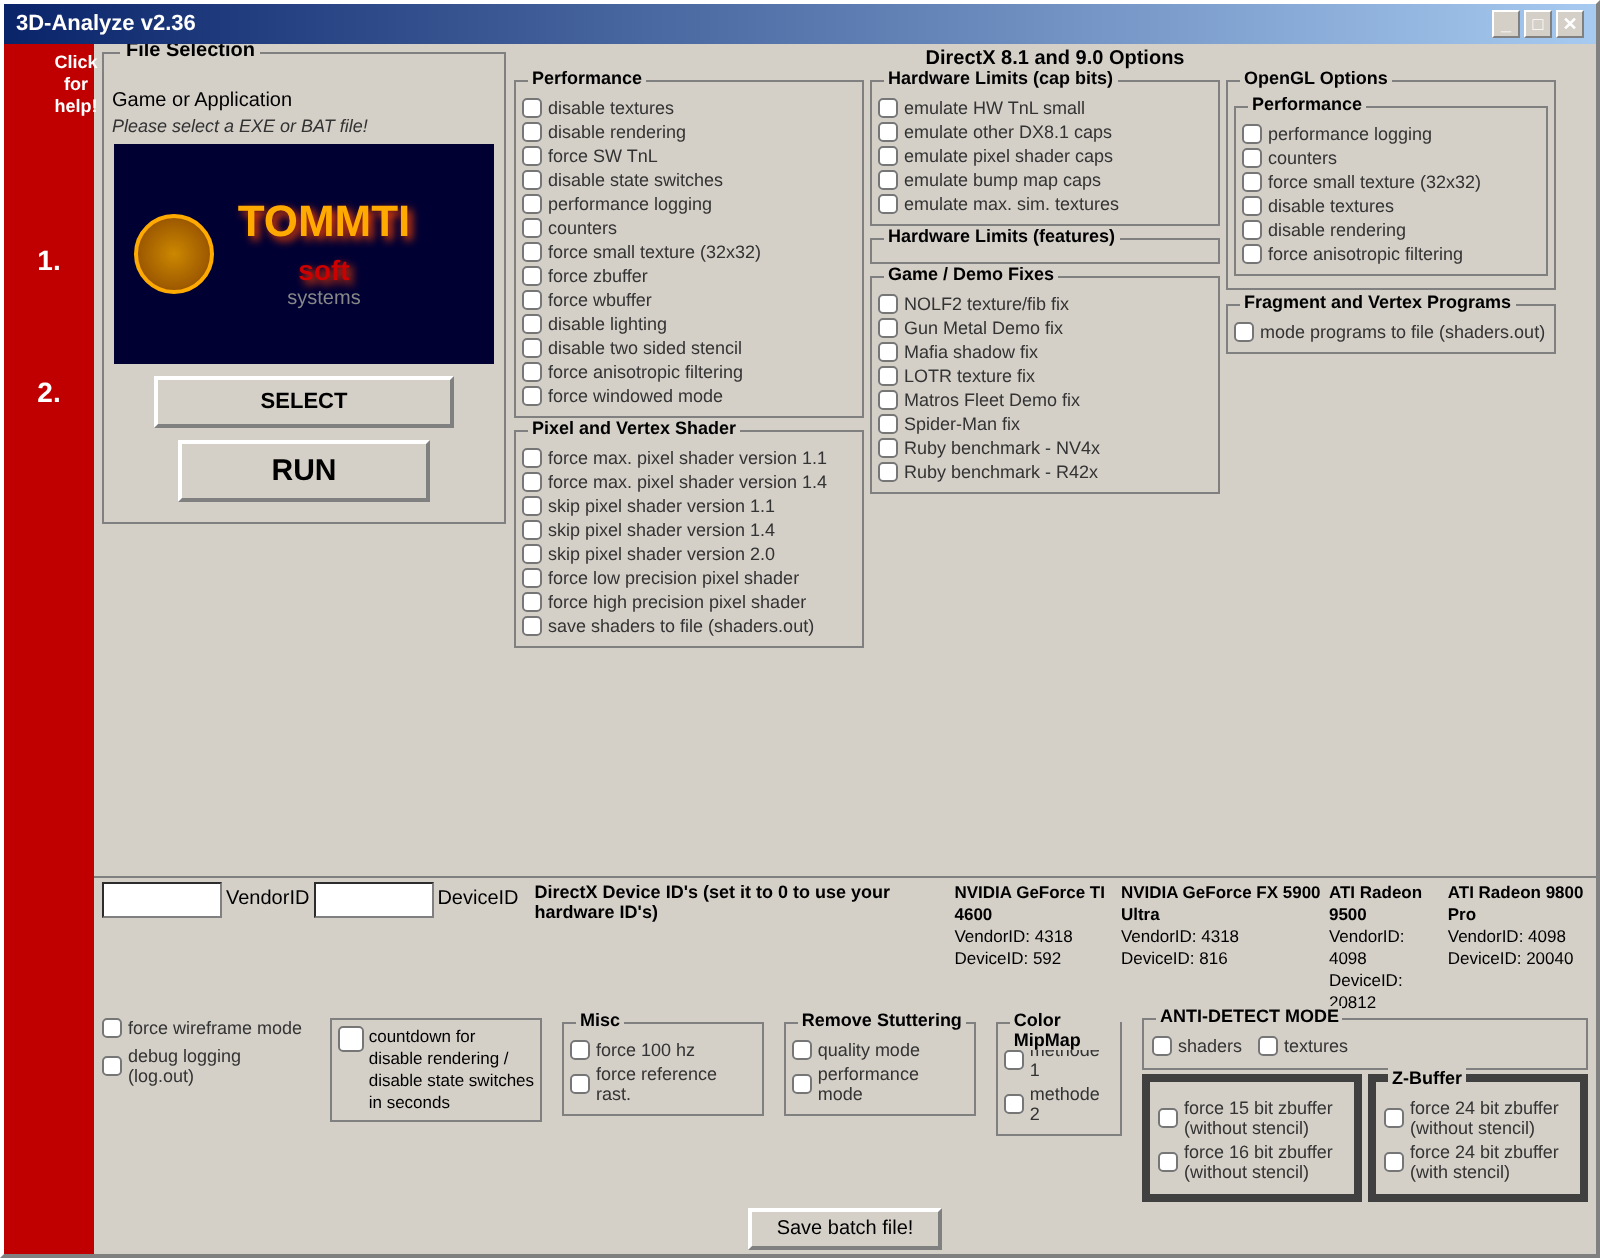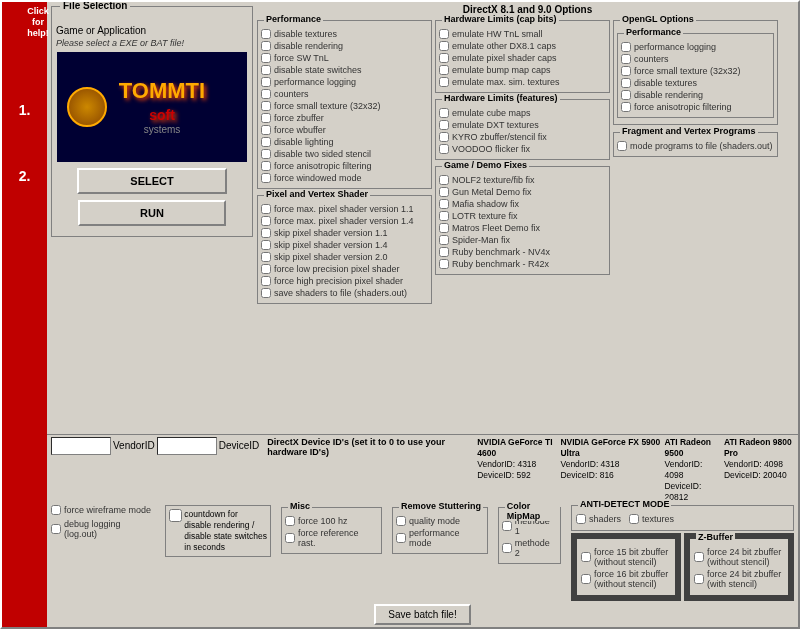--- a/index.html
+++ b/index.html
@@ -174,30 +174,30 @@
       border: 2px solid #808080;
       border-top-color: #ffffff;
       border-left-color: #ffffff;
       text-align: center;
       cursor: pointer;
       font-size: 11px;
       font-weight: bold;
     }
     .btn-run {
       display: block;
-      width: 148px;
+      width: 126px;
       margin: 6px auto;
       padding: 5px;
       background: #d4d0c8;
       border: 2px solid #808080;
       border-top-color: #ffffff;
       border-left-color: #ffffff;
       text-align: center;
       cursor: pointer;
-      font-size: 11px;
+      font-size: 15px;
       font-weight: bold;
     }
     .performance-col {
       width: 175px;
       flex-shrink: 0;
     }
     .hardware-col {
       width: 175px;
       flex-shrink: 0;
     }
@@ -278,21 +278,21 @@
     .anti-detect-title {
       position: absolute;
       top: -7px;
       left: 6px;
       background: #d4d0c8;
       padding: 0 2px;
       font-size: 9px;
       font-weight: bold;
     }
     .zbuffer-box {
-      border: 6px solid #404040;
+      border: 4px solid #404040;
       position: relative;
       padding: 8px 4px 4px 4px;
       min-width: 110px;
     }
     .zbuffer-title {
       position: absolute;
       top: -7px;
       left: 6px;
       background: #d4d0c8;
       padding: 0 2px;
@@ -350,20 +350,28 @@
       line-height: 1.3;
       display: flex;
       align-items: flex-start;
       gap: 2px;
     }
   </style>
 </head>
 <body>
 
 <div class="window">
+  <div class="title-bar">
+    <span>3D-Analyze v2.36</span>
+    <div class="title-bar-buttons">
+      <div class="title-btn">_</div>
+      <div class="title-btn">□</div>
+      <div class="title-btn">✕</div>
+    </div>
+  </div>
 
   <div class="main-content">
 
     <div class="click-panel">
       <div class="click-help" style="white-space:pre;">Click
 for
 help!</div>
       <div class="step-labels">
         <span>1.</span>
         <span>2.</span>
@@ -514,38 +522,20 @@
                       <label>emulate bump map caps</label>
                     </div>
                     <div class="checkbox-item">
                       <input type="checkbox" style="">
                       <label>emulate max. sim. textures</label>
                     </div>
                   </div>
               </div>
               <div class="sub-group">
                 <span class="sub-group-title">Hardware Limits (features)</span>
-                <div id="hw-feat-items">
-                    <div class="checkbox-item">
-                      <input type="checkbox" style="">
-                      <label>emulate cube maps</label>
-                    </div>
-                    <div class="checkbox-item">
-                      <input type="checkbox" style="">
-                      <label>emulate DXT textures</label>
-                    </div>
-                    <div class="checkbox-item">
-                      <input type="checkbox" style="">
-                      <label>KYRO zbuffer/stencil fix</label>
-                    </div>
-                    <div class="checkbox-item">
-                      <input type="checkbox" style="">
-                      <label>VOODOO flicker fix</label>
-                    </div>
-                  </div>
               </div>
               <div class="sub-group">
                 <span class="sub-group-title">Game / Demo Fixes</span>
                 <div id="game-fix-items">
                     <div class="checkbox-item">
                       <input type="checkbox" style="">
                       <label>NOLF2 texture/fib fix</label>
                     </div>
                     <div class="checkbox-item">
                       <input type="checkbox" style="">

